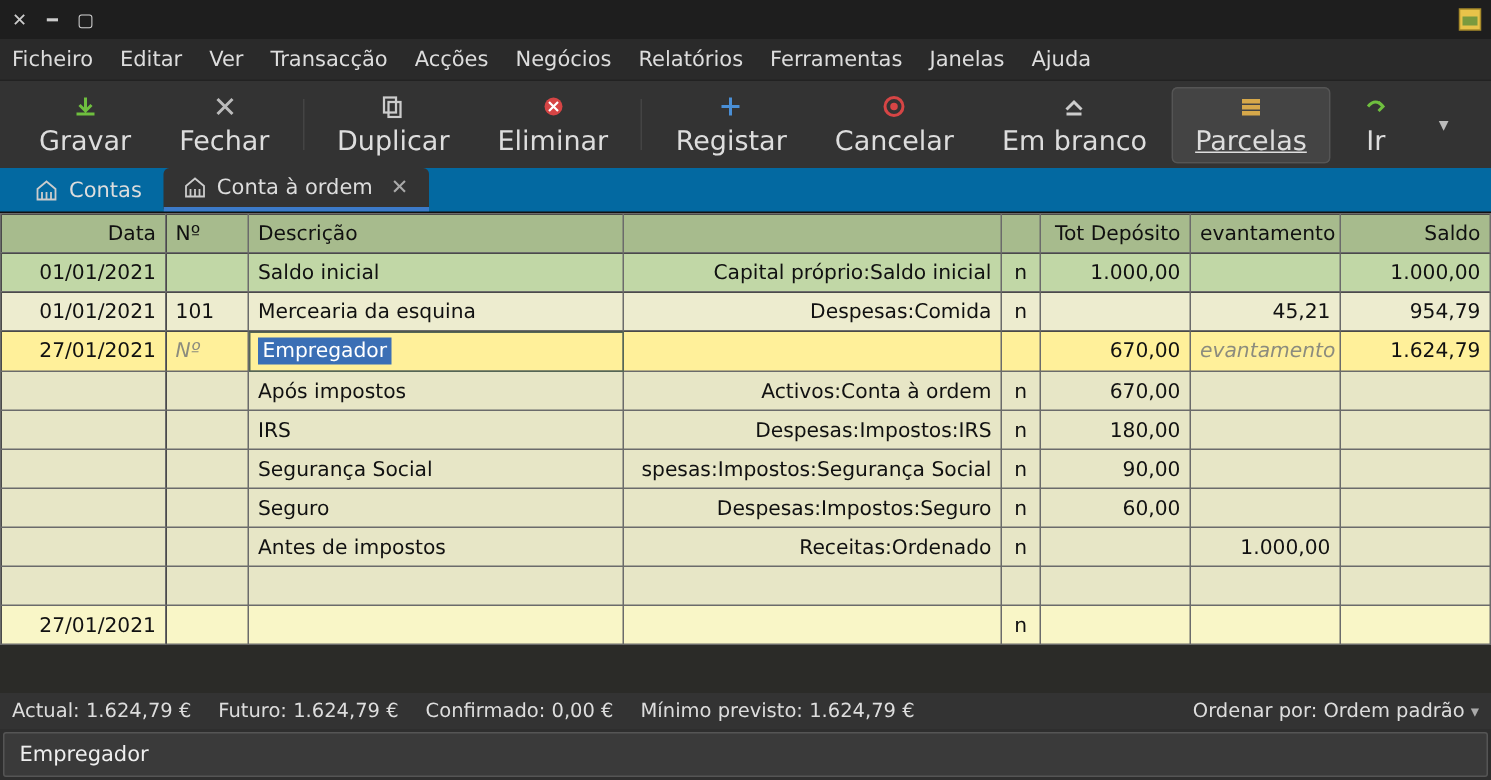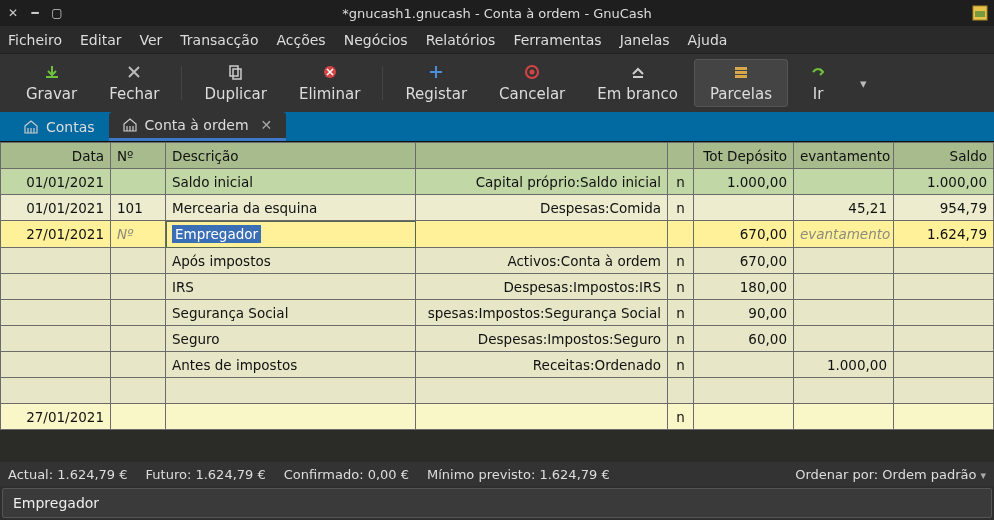--- a/index.html
+++ b/index.html
@@ -48,24 +48,24 @@
   }
   .tbtn {
     display: flex;
     flex-direction: column;
     align-items: center;
     justify-content: center;
     padding: 4px 16px;
     min-width: 60px;
     border-radius: 4px;
     color: #ddd;
-    font-size: 15px;
+    font-size: 18px;
     gap: 4px;
   }
-  .tbtn.active { background: #444; box-shadow: inset 0 0 0 1px #555; }
+  .tbtn.active { background: #444; box-shadow: inset 0 0 0 1px #555; text-decoration: underline; }
   .tbtn .ico { height: 18px; display: flex; align-items: center; justify-content: center; }
   .tbtn .ico svg { width: 16px; height: 16px; }
   .tsep { width: 1px; height: 34px; background: #444; margin: 0 6px; }
   .tmenu-arrow { align-self: center; margin-left: 4px; color: #bbb; padding: 0 8px; }
   
   .tabstrip {
     height: 30px;
     background: #0369a1;
     display: flex;
     align-items: stretch;
@@ -149,21 +149,20 @@
     border-radius: 2px;
   }
 </style>
 </head>
 <body>
 
 <div class="titlebar">
   <span class="wm-btn">✕</span>
   <span class="wm-btn">━</span>
   <span class="wm-btn">▢</span>
-  <div class="title">*gnucash1.gnucash - Conta à ordem - GnuCash</div>
   <span class="right-ico">
     <svg viewBox="0 0 16 16">
         <rect x="1" y="1" width="14" height="14" fill="#e8c34a" stroke="#a78a2a"></rect>
         <rect x="3" y="6" width="10" height="6" fill="#7a9a3e"></rect>
       </svg>
   </span>
 </div>
 
 <div class="menubar">
   <span>Ficheiro</span>

